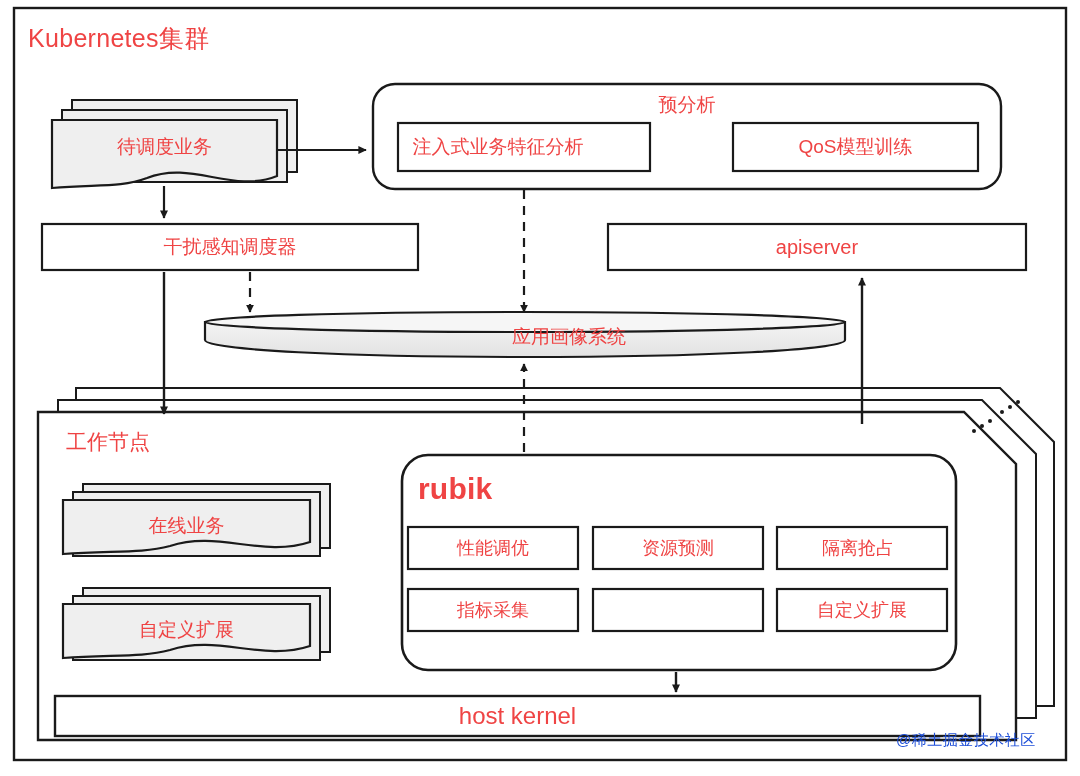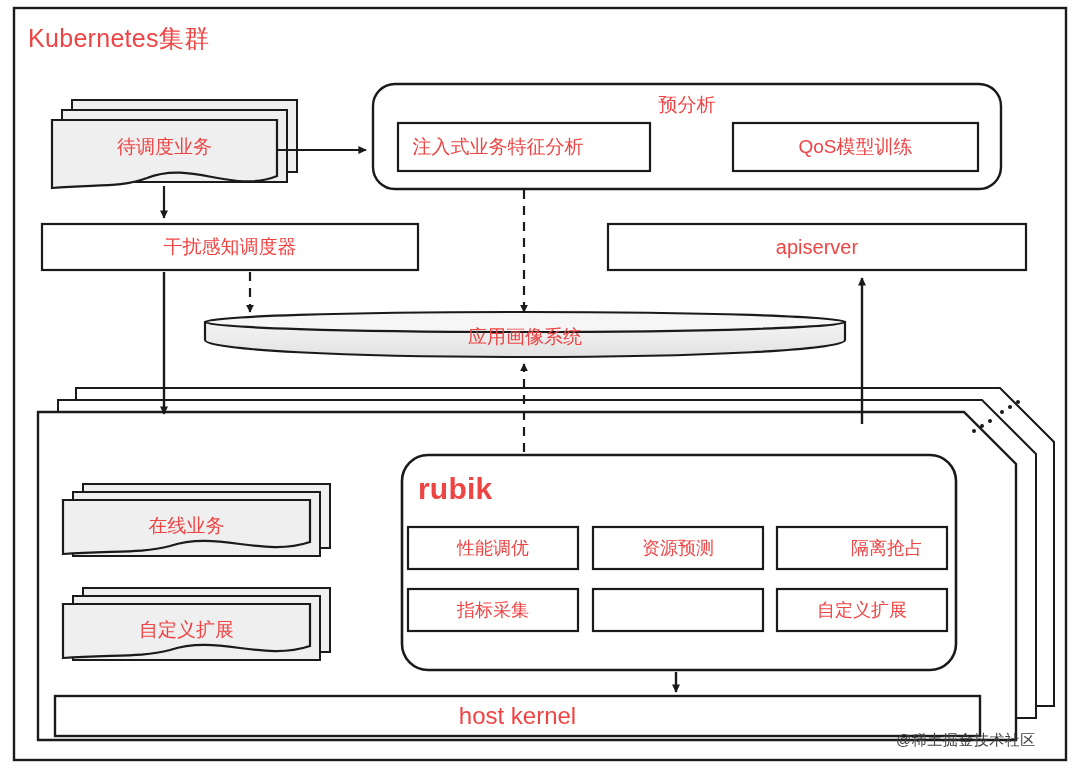--- a/index.html
+++ b/index.html
@@ -32,21 +32,21 @@
   #t-pre{font-size:19px;}
   .box-text{font-size:19px;}
   .doc-text{font-size:19px;}
   .mod-text{font-size:18px;}
   .api-text{font-size:20px;}
   .kernel-text{font-size:24px;}
   .cyl-text{font-size:19px;}
   #watermark{
     position:absolute;
     font-size:15px;
-    color:#404040;
+    color:#1d4ed8;
     letter-spacing:.5px;
     white-space:nowrap;
   }
 </style>
 </head>
 <body>
 
 <div id="stage">
 
   <svg id="canvas" viewBox="0 0 1080 776">
@@ -151,32 +151,33 @@
   <div class="lbl" id="t-pre" style="left:373px;top:90px;width:628px;height:30px;">预分析</div>
 
   <div class="lbl box-text" style="left:398px;top:123px;width:200px;height:48px;">注入式业务特征分析</div>
 
   <div class="lbl box-text" style="left:733px;top:123px;width:245px;height:48px;">QoS模型训练</div>
 
   <div class="lbl box-text" style="left:42px;top:224px;width:376px;height:46px;">干扰感知调度器</div>
 
   <div class="lbl api-text" style="left:608px;top:224px;width:418px;height:46px;">apiserver</div>
 
-  <div class="lbl cyl-text" style="left:205px;top:322px;width:640px;height:30px;">应用画像系统</div>
+  <div class="lbl cyl-text" style="left:205px;top:322px;width:640px;height:30px;padding-left:44px;">应用画像系统</div>
 
+  <div class="lbl lbl-left" id="t-node" style="left:66px;top:426px;width:300px;height:32px;">工作节点</div>
 
   <div class="lbl doc-text" style="left:63px;top:506px;width:247px;height:40px;">在线业务</div>
 
   <div class="lbl doc-text" style="left:63px;top:610px;width:247px;height:40px;">自定义扩展</div>
 
   <div class="lbl lbl-left" id="t-rubik" style="left:418px;top:468px;width:260px;height:42px;">rubik</div>
 
   <div class="lbl mod-text" style="left:408px;top:527px;width:170px;height:42px;">性能调优</div>
   <div class="lbl mod-text" style="left:593px;top:527px;width:170px;height:42px;">资源预测</div>
-  <div class="lbl mod-text" style="left:777px;top:527px;width:162px;height:42px;padding-left:29px;">隔离抢占</div>
+  <div class="lbl mod-text" style="left:777px;top:527px;width:162px;height:42px;">隔离抢占</div>
   <div class="lbl mod-text" style="left:408px;top:589px;width:170px;height:42px;">指标采集</div>
   <div class="lbl mod-text" style="left:777px;top:589px;width:170px;height:42px;">自定义扩展</div>
 
   <div class="lbl kernel-text" style="left:55px;top:696px;width:925px;height:40px;">host kernel</div>
 
   <div id="watermark" style="left:896px;top:731px;">@稀土掘金技术社区</div>
 
 </div>
 
 </body></html>

